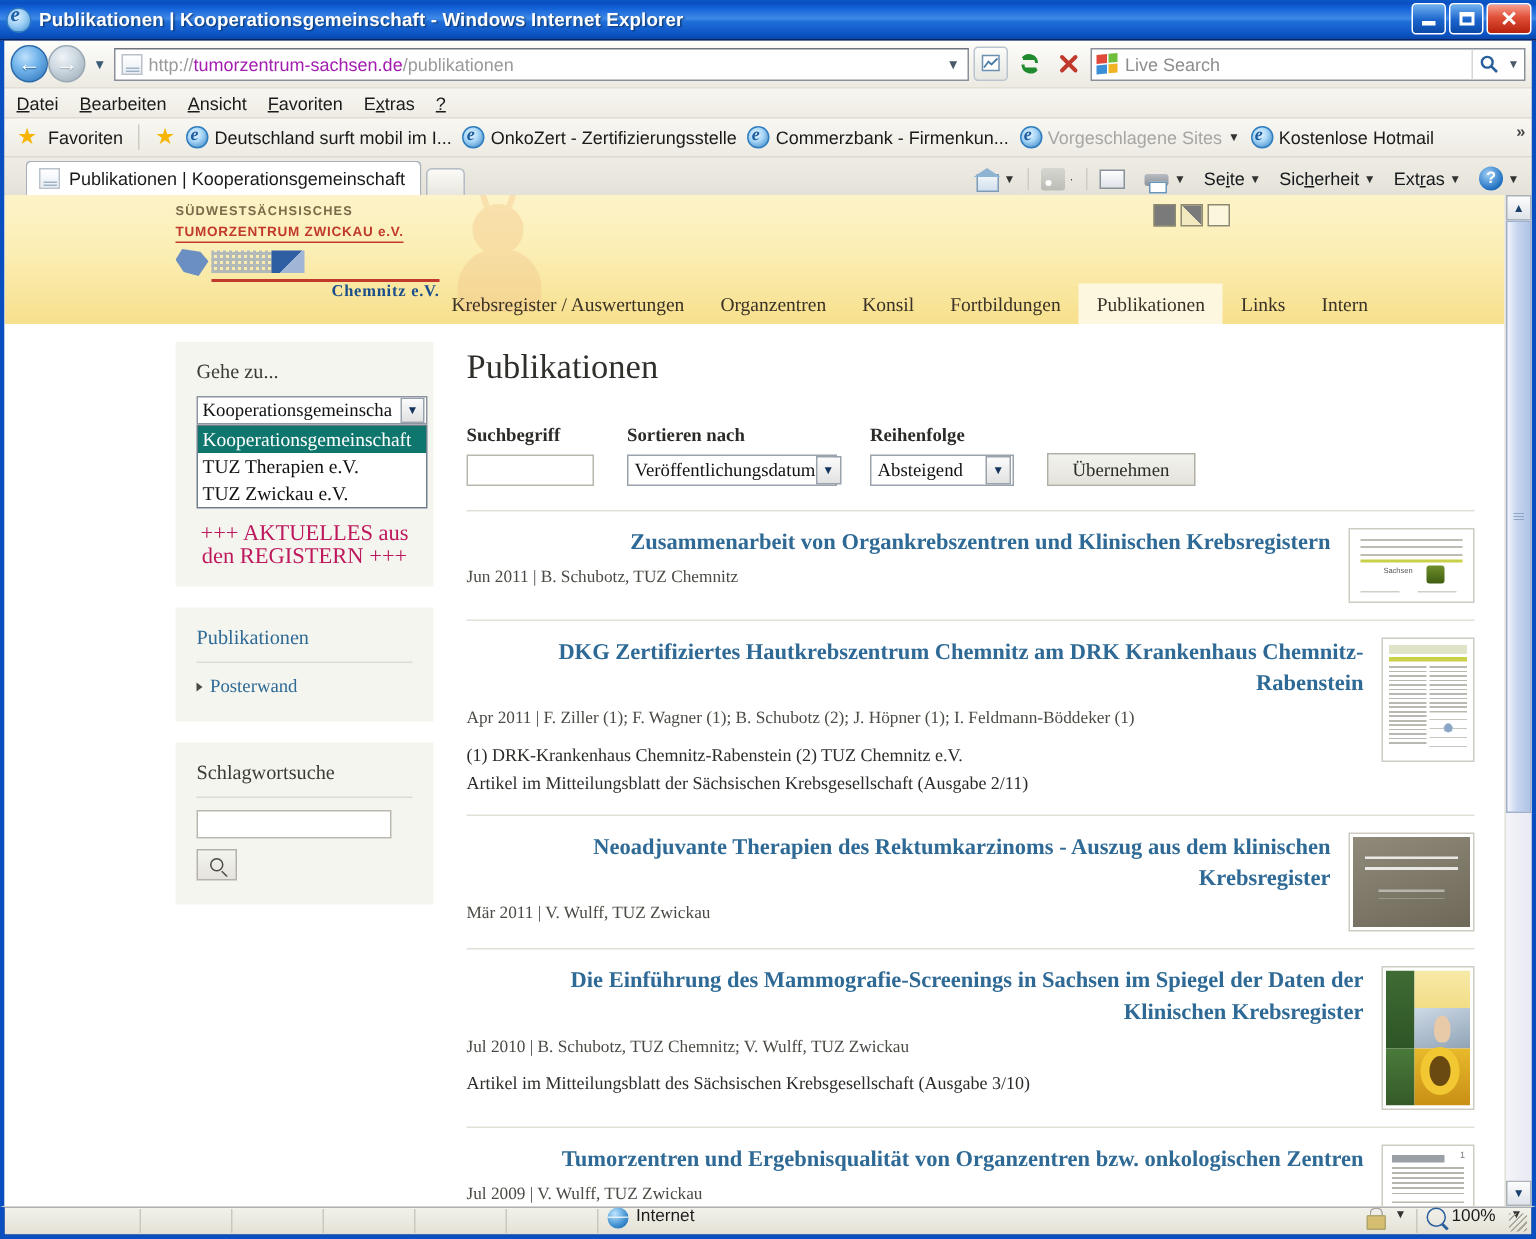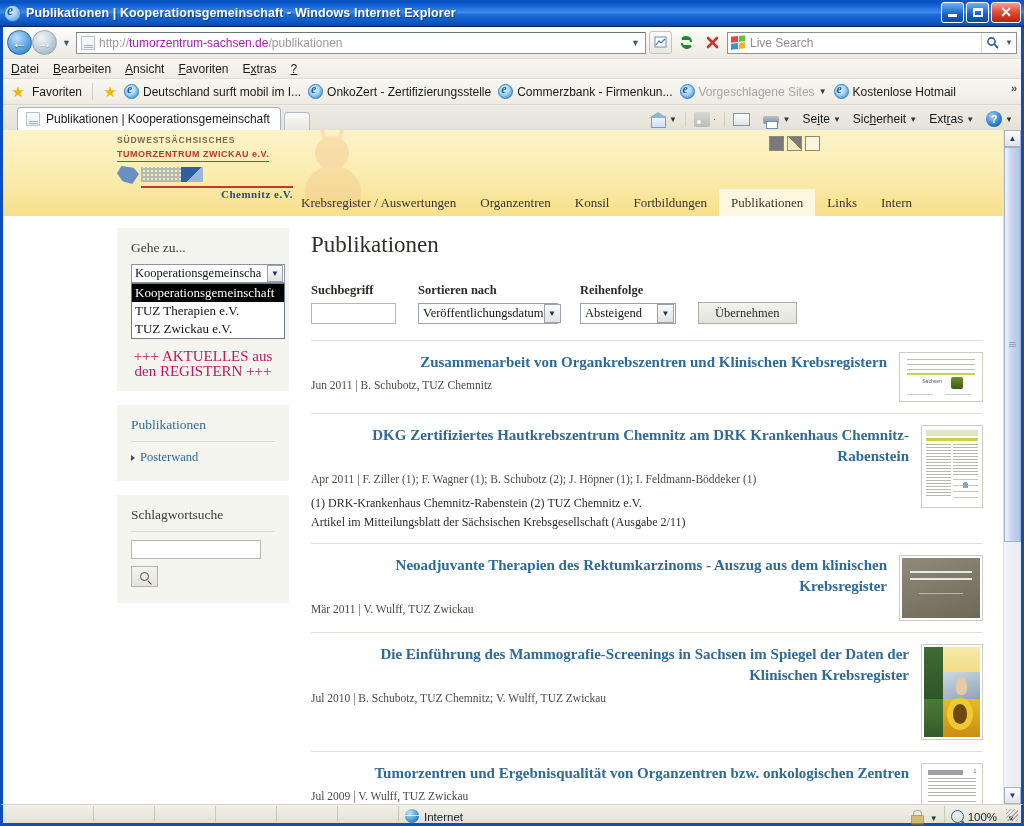--- a/index.html
+++ b/index.html
@@ -318,21 +318,21 @@
     display:flex;align-items:center;justify-content:center;font-size:8px;color:#14345c;
   }
   .sellist{
     position:absolute;left:0;top:19px;width:154px;
     border:1px solid #6f7c8a;background:#fff;z-index:20;
   }
   .selopt{
     font-family:"Liberation Serif",serif;font-size:13px;
     padding:1px 3px;color:#111;white-space:nowrap;cursor:pointer;
   }
-  .selopt.sel{background:#000000;color:#fff;}
+  .selopt.sel{background:#0f766e;color:#fff;}
 
   .aktuelles{
     text-align:center;font-family:"Liberation Serif",serif;
     font-weight:normal;font-size:15px;color:#be185d;
     line-height:15px;margin-top:10px;
   }
   .sublink{
     font-family:"Liberation Serif",serif;font-size:12.5px;color:#2e6a95;
     display:flex;align-items:center;gap:5px;cursor:pointer;
   }
@@ -462,21 +462,21 @@
   #statusbar{
     height: 22px; flex:none;
     background: linear-gradient(180deg,#f2f1ea,#e3e1d6);
     border-left:3px solid #0a4fc0;border-right:3px solid #0a4fc0;
     border-bottom:3px solid #0a4fc0;
     border-top:1px solid #d6d4c8;
     display:flex;align-items:center;font-size:11.5px;color:#1b1b1b;
     position:relative;
   }
   .stsep{width:1px;height:16px;background:#cac8bd;}
-  .stcell{height:100%;display:flex;align-items:flex-end;padding:0 6px;}
+  .stcell{height:100%;display:flex;align-items:flex-start;padding:0 6px;}
   .globe{
     width:14px;height:14px;border-radius:50%;
     background:radial-gradient(circle at 35% 30%,#bfe6ff,#3d8fd0 60%,#1c5f9e);
     position:relative;margin-right:5px;
   }
   .globe::after{content:"";position:absolute;left:0;top:6px;width:14px;height:1px;background:rgba(255,255,255,.75);}
   .zoomicon{width:13px;height:13px;border:1.6px solid #2a5f9e;border-radius:50%;position:relative;margin-right:4px;}
   .zoomicon::after{content:"";position:absolute;right:-3px;bottom:-2px;width:5px;height:1.6px;background:#2a5f9e;transform:rotate(45deg);}
   .lockicon{width:14px;height:13px;position:relative;opacity:.6;}
   .lockicon::before{content:"";position:absolute;left:3px;top:0;width:7px;height:6px;border:1.5px solid #7a7a72;border-bottom:none;border-radius:4px 4px 0 0;}
@@ -811,20 +811,21 @@
                         <span class="s"></span>
                       </div>
                   </div>
                 </div>
               </div>
 
               <div class="pubrow">
                 <div class="pubtext">
                   <div class="pubtitle">Die Einführung des Mammografie-Screenings in Sachsen im Spiegel der Daten der Klinischen Krebsregister</div>
                   <div class="pubmeta">Jul 2010 | B. Schubotz, TUZ Chemnitz; V. Wulff, TUZ Zwickau</div>
+                  <div class="pubextra">Artikel im Mitteilungsblatt des Sächsischen Krebsgesellschaft (Ausgabe 3/10)</div>
                 </div>
                 <div class="thumb">
                   <div class="inner">
                     <div class="tw-cover">
                         <span class="lft"></span>
                         <span class="rgt"></span>
                         <span class="ph"></span>
                         <span class="grn"></span>
                         <span class="sun"></span>
                       </div>

